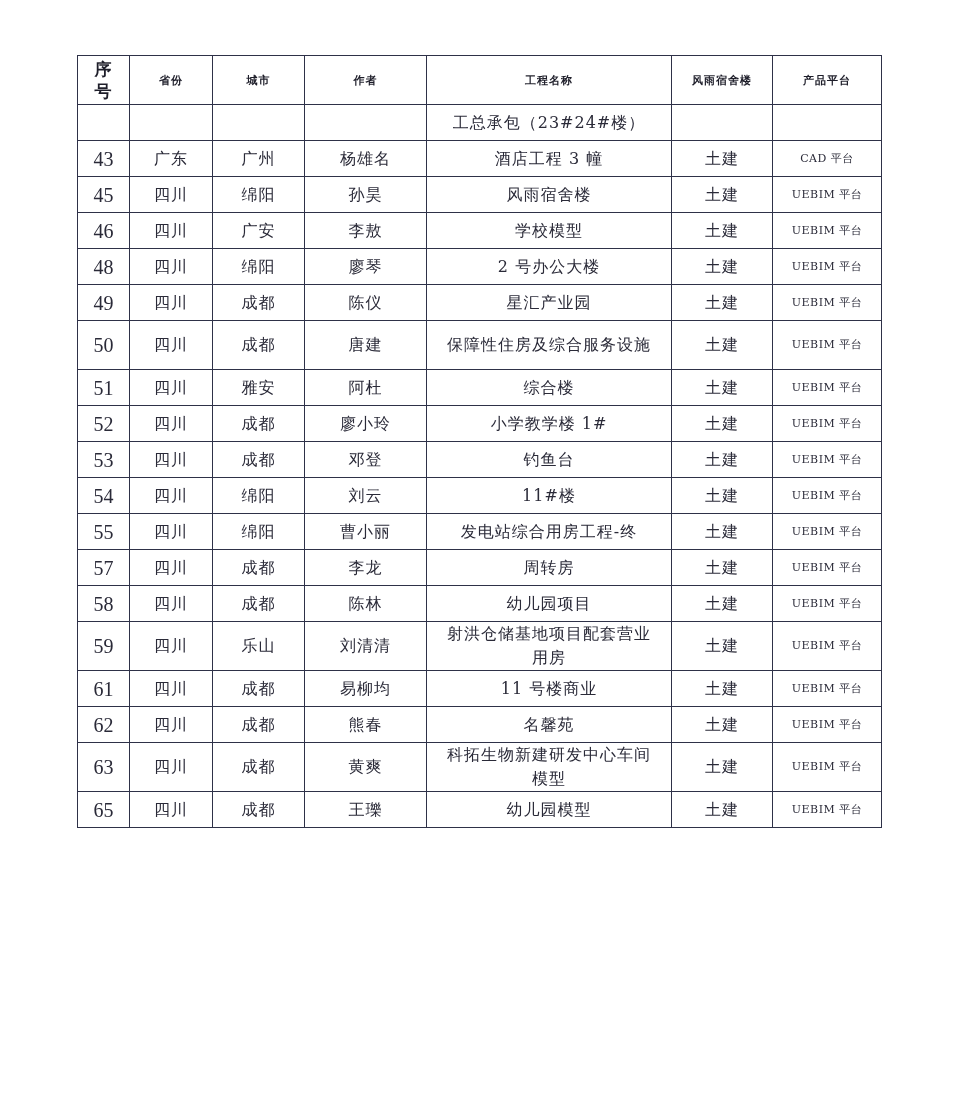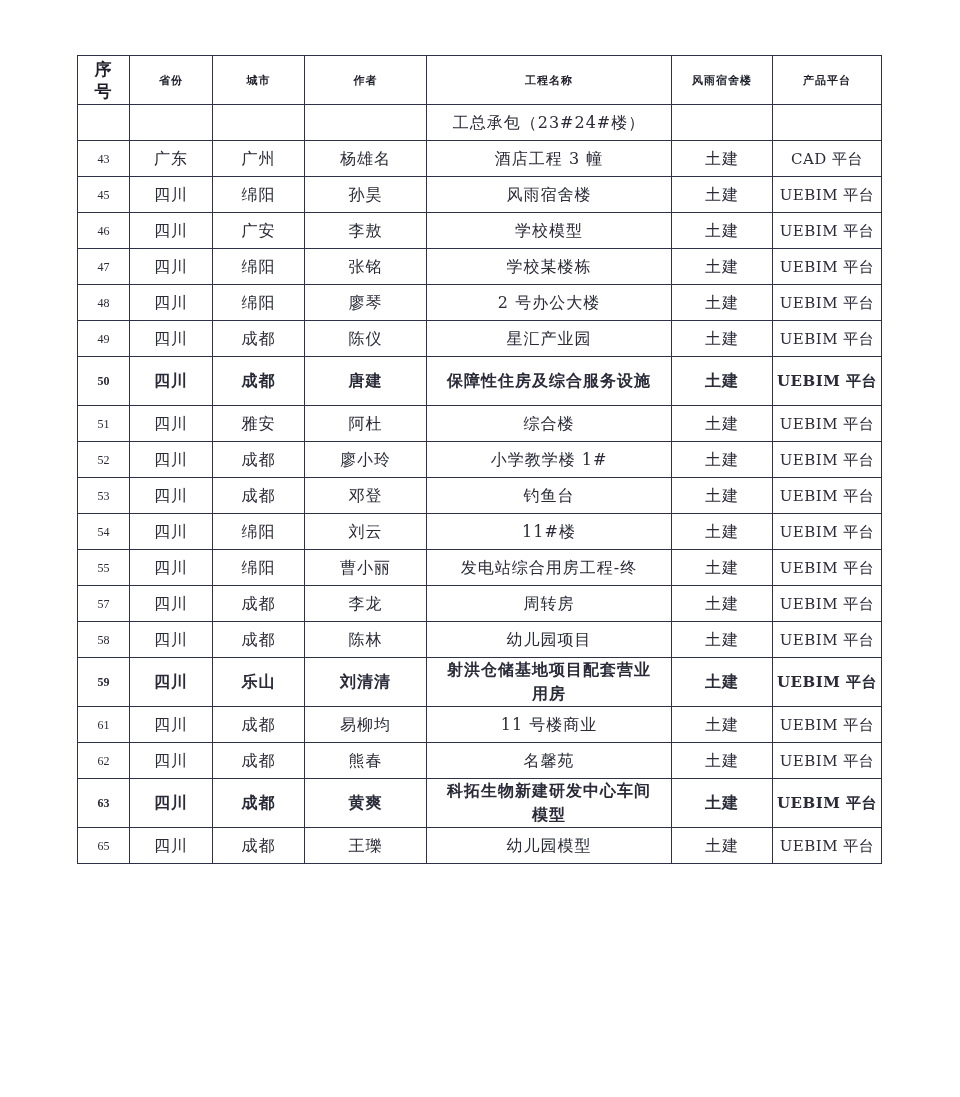--- a/index.html
+++ b/index.html
@@ -44,32 +44,31 @@
     }
     table.roster td {
       font-size: 16px;
       height: 35px;
       line-height: 22px;
       letter-spacing: 1px;
       color: #2a2a38;
     }
     table.roster tr.tall td {
       height: 48px;
-      font-weight: bold;
     }
     table.roster td.num {
       font-family: "Liberation Serif", "DejaVu Serif", serif;
-      font-size: 12px;
+      font-size: 20px;
       letter-spacing: 0;
     }
     table.roster td.name {
       line-height: 24px;
     }
     table.roster td.platform {
-      font-size: 15px;
+      font-size: 11px;
       letter-spacing: 0.5px;
       white-space: nowrap;
       margin-top: 16px;
     }
     .col-seq { width: 52px; }
     .col-prov { width: 83px; }
     .col-city { width: 92px; }
     .col-author { width: 122px; }
     .col-project { width: 245px; }
     .col-type { width: 101px; }
@@ -139,29 +138,20 @@
   <tr>
     <td class="num">46</td>
     <td>四川</td>
     <td>广安</td>
     <td>李敖</td>
     <td class="name"><span class="wrap-name">学校模型</span></td>
     <td>土建</td>
     <td class="platform">UEBIM 平台</td>
   </tr>
 
-  <tr>
-    <td class="num">47</td>
-    <td>四川</td>
-    <td>绵阳</td>
-    <td>张铭</td>
-    <td class="name"><span class="wrap-name">学校某楼栋</span></td>
-    <td>土建</td>
-    <td class="platform">UEBIM 平台</td>
-  </tr>
 
   <tr>
     <td class="num">48</td>
     <td>四川</td>
     <td>绵阳</td>
     <td>廖琴</td>
     <td class="name"><span class="wrap-name">2 号办公大楼</span></td>
     <td>土建</td>
     <td class="platform">UEBIM 平台</td>
   </tr>

